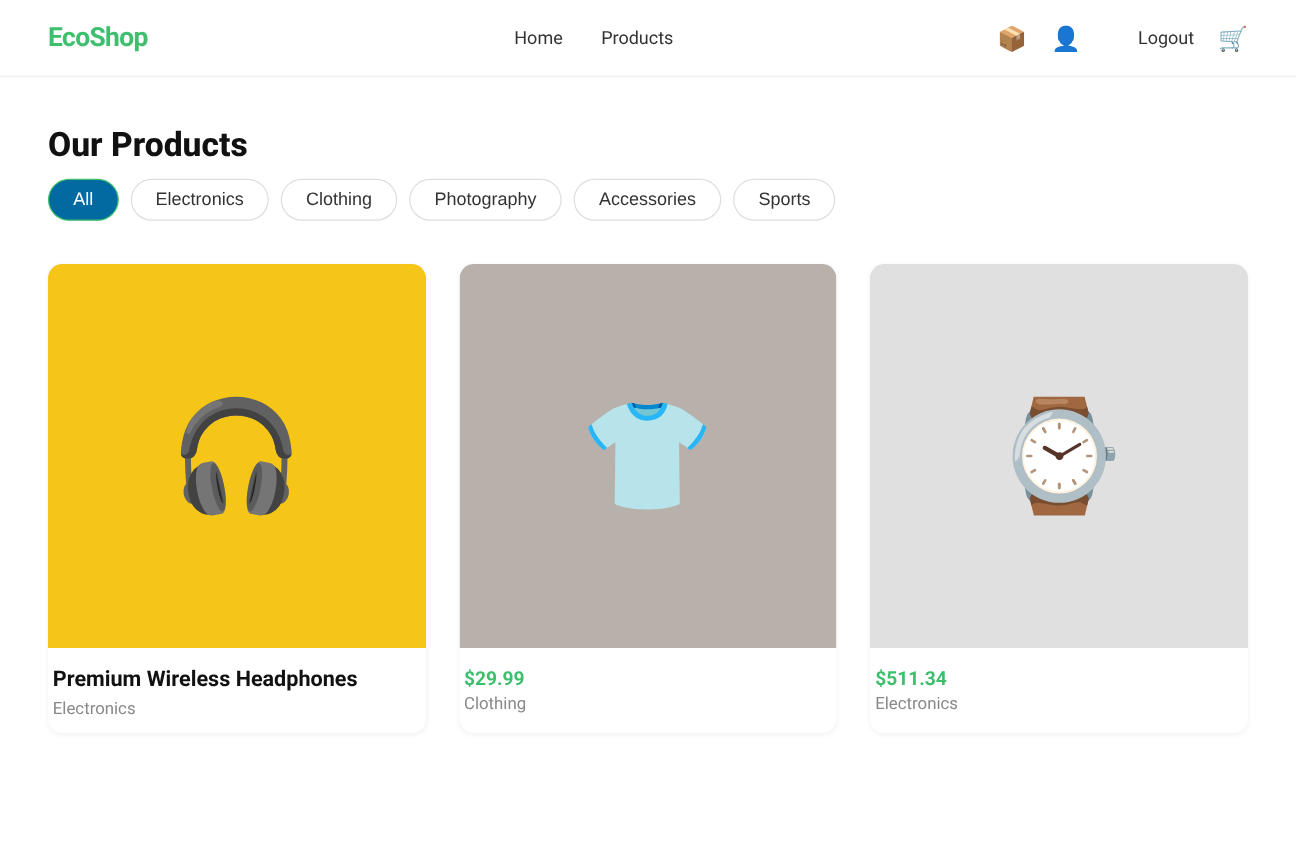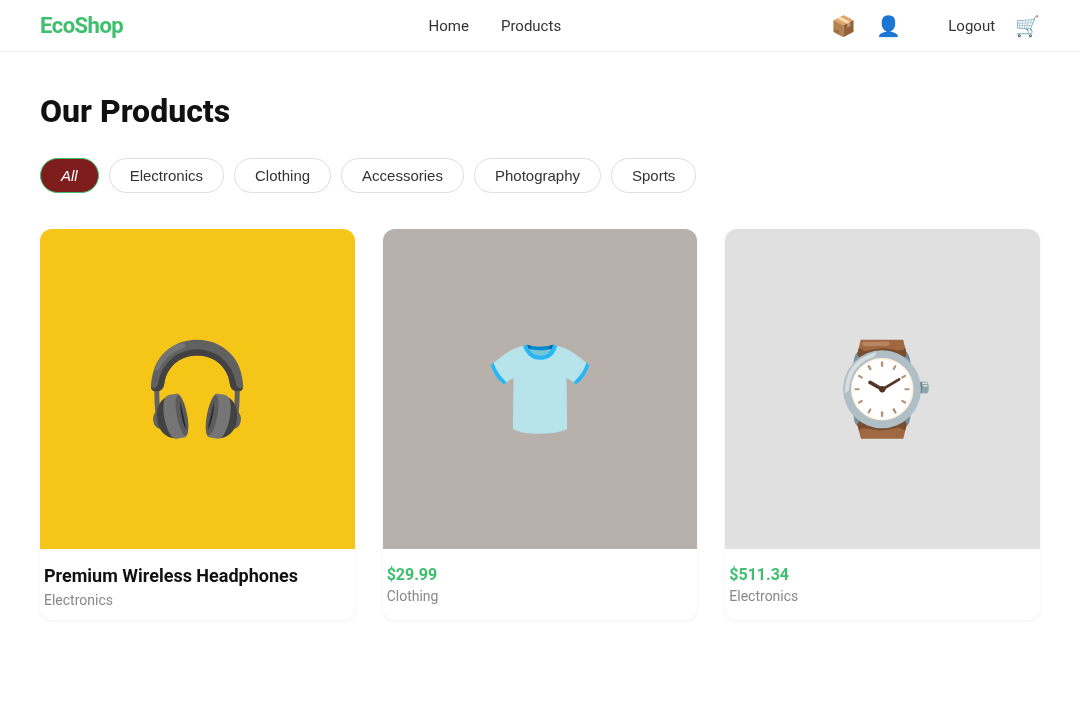--- a/index.html
+++ b/index.html
@@ -12,21 +12,21 @@
       background: #fff;
       color: #222;
       width: 1080px;
       min-height: 714px;
     }
     header {
       display: flex;
       align-items: center;
       justify-content: space-between;
       padding: 0 40px;
-      height: 52px;
+      height: 64px;
       border-bottom: 1px solid #eee;
       background: #fff;
     }
     .logo {
       font-size: 22px;
       font-weight: 700;
       color: #3dbf6e;
       letter-spacing: -0.5px;
     }
     nav {
@@ -54,46 +54,45 @@
     .logout-btn {
       font-size: 15px;
       color: #333;
       cursor: pointer;
       margin-left: 27px;
     }
     main {
       padding: 40px 40px 0 40px;
     }
     .page-title {
-      font-size: 32px;
+      font-size: 28px;
       font-weight: 800;
       color: #111;
-      margin-bottom: 28px;
+      margin-bottom: 12px;
     }
     .filter-bar {
       display: flex;
       align-items: center;
       gap: 10px;
       margin-bottom: 36px;
     }
     .filter-chip {
       padding: 8px 20px;
       border-radius: 999px;
       border: 1.5px solid #ddd;
       background: #fff;
       font-size: 15px;
       color: #333;
       cursor: pointer;
       font-weight: 500;
     }
     .filter-chip.active {
-      background: #7f1d1d;
+      background: #0369a1;
       border-color: #3dbf6e;
       color: #fff;
-      font-style: italic;
     }
     .products-grid {
       display: grid;
       grid-template-columns: repeat(3, 1fr);
       gap: 28px;
     }
     .product-card {
       border-radius: 12px;
       overflow: hidden;
       background: #fff;
@@ -146,22 +145,22 @@
 </header>
 
 <main>
   <h1 class="page-title">Our Products</h1>
 
   <div class="filter-bar" id="filter-bar">
 
   <button class="filter-chip active">All</button>
       <button class="filter-chip">Electronics</button>
       <button class="filter-chip">Clothing</button>
+      <button class="filter-chip">Photography</button>
       <button class="filter-chip">Accessories</button>
-      <button class="filter-chip">Photography</button>
       <button class="filter-chip">Sports</button>
     </div>
 
   <div class="products-grid" id="products-grid">
 
   <div class="product-card">
         <div class="product-image-placeholder" style="background: rgb(245, 197, 24); font-size: 90px;">🎧</div>
         <div class="product-info">
           <div class="product-name">Premium Wireless Headphones</div>
           <div class="product-category">Electronics</div>

